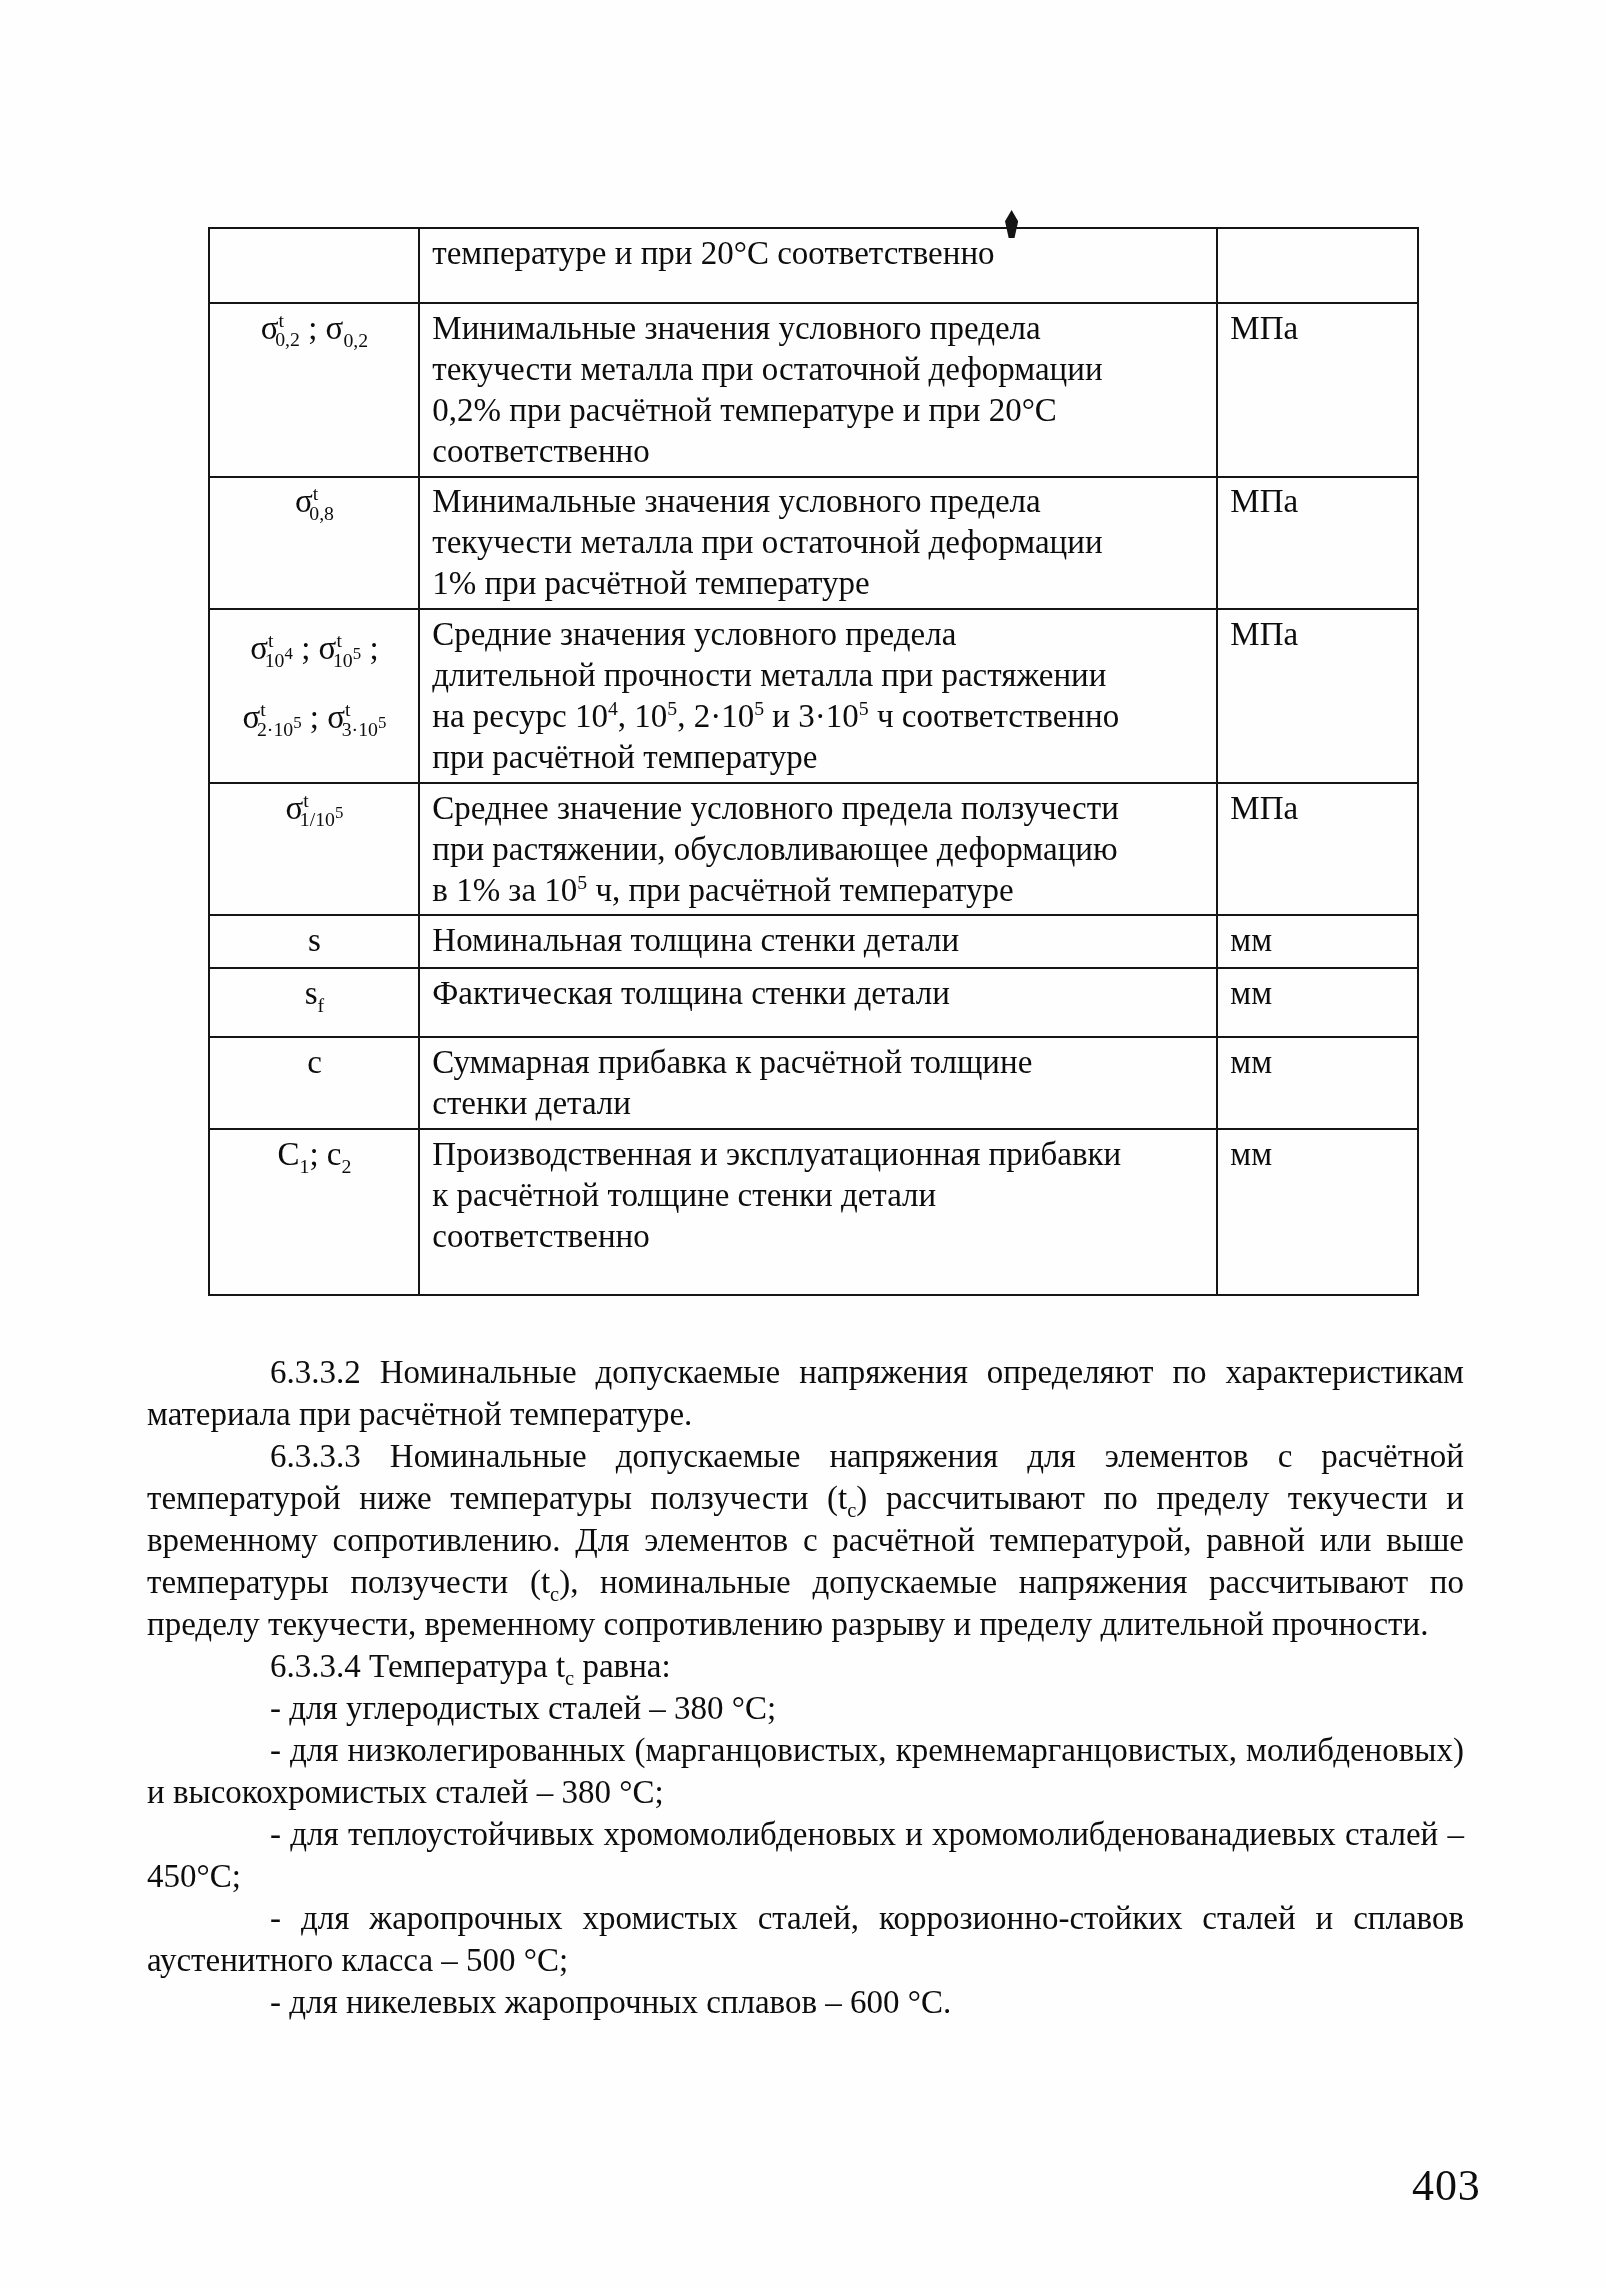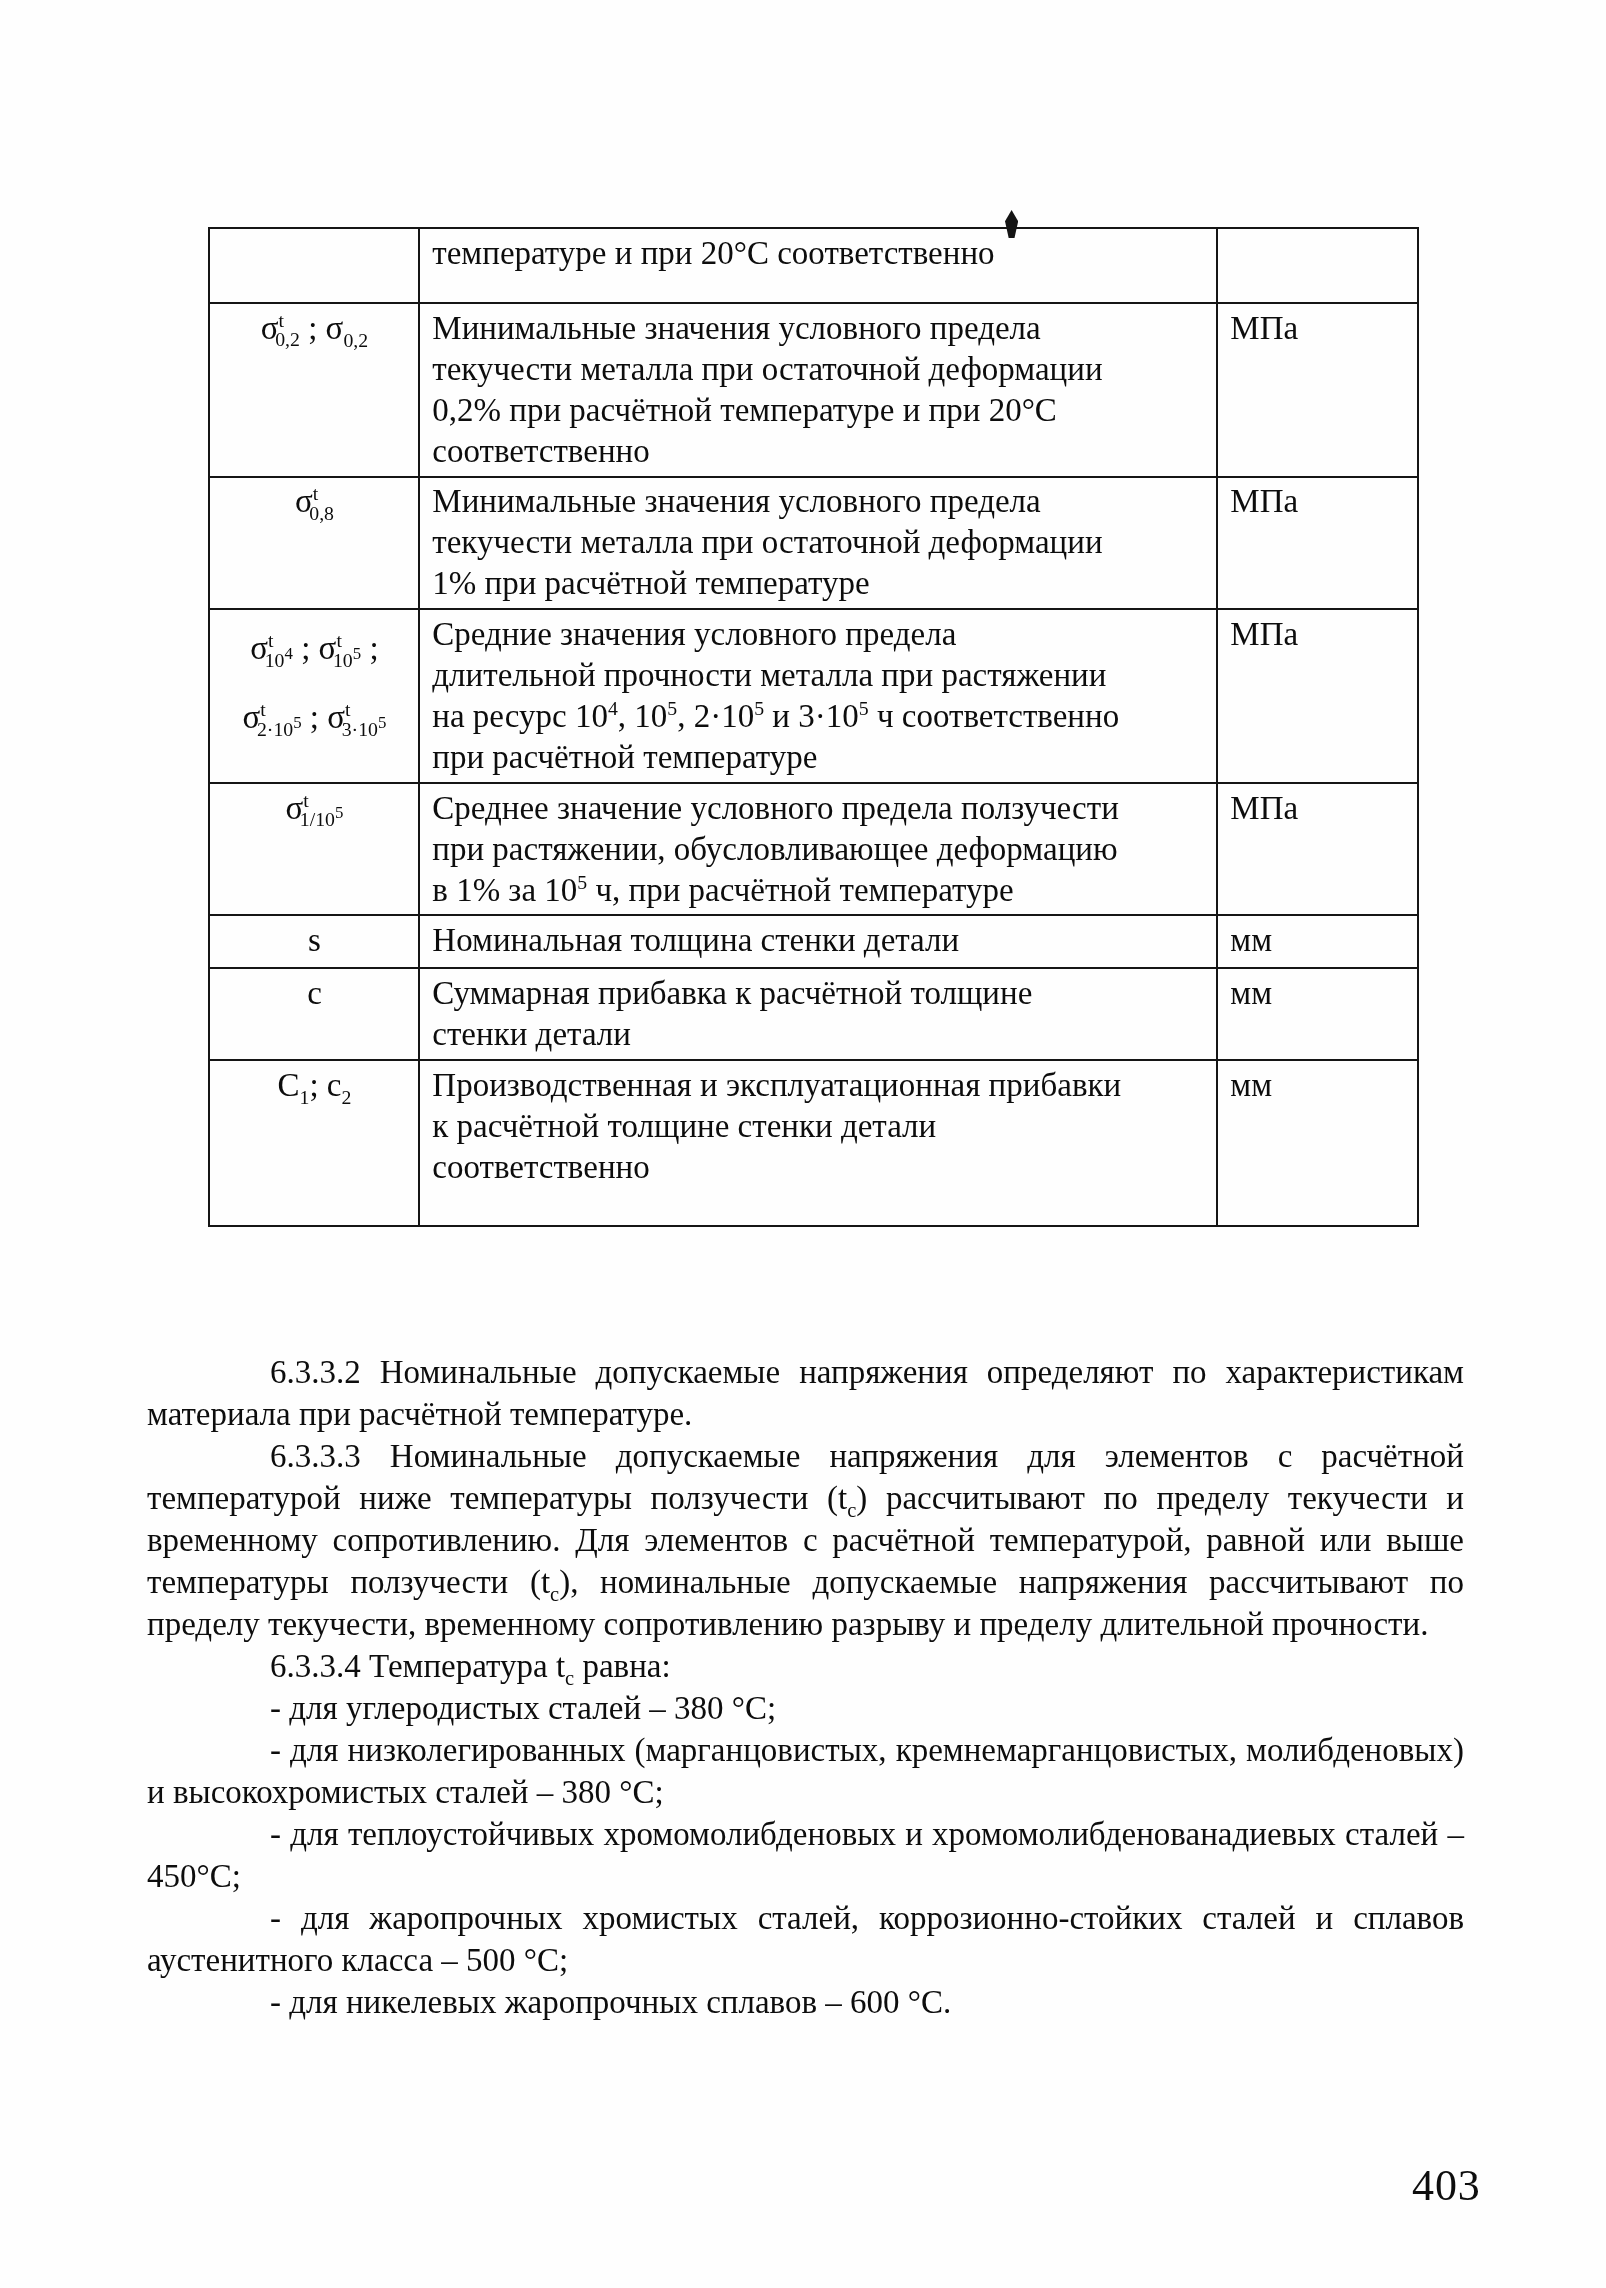--- a/index.html
+++ b/index.html
@@ -119,20 +119,25 @@
       <tr style="height:126px">
         <td class="sym">σ<sup>t</sup><sub>1/10<sup>5</sup></sub></td>
         <td>Среднее значение условного предела ползучести<br>при растяжении, обусловливающее деформацию<br>в 1% за 10<sup>5</sup> ч, при расчётной температуре</td>
         <td class="unit">МПа</td>
       </tr>
       <tr style="height:53px">
         <td class="sym">s</td>
         <td>Номинальная толщина стенки детали</td>
         <td class="unit">мм</td>
       </tr>
+      <tr style="height:69px">
+        <td class="sym">s<sub>f</sub></td>
+        <td>Фактическая толщина стенки детали</td>
+        <td class="unit">мм</td>
+      </tr>
       <tr style="height:83px">
         <td class="sym">c</td>
         <td>Суммарная прибавка к расчётной толщине<br>стенки детали</td>
         <td class="unit">мм</td>
       </tr>
       <tr style="height:166px">
         <td class="sym">C<sub>1</sub>; c<sub>2</sub></td>
         <td>Производственная и эксплуатационная прибавки<br>к расчётной толщине стенки детали<br>соответственно</td>
         <td class="unit">мм</td>
       </tr>

